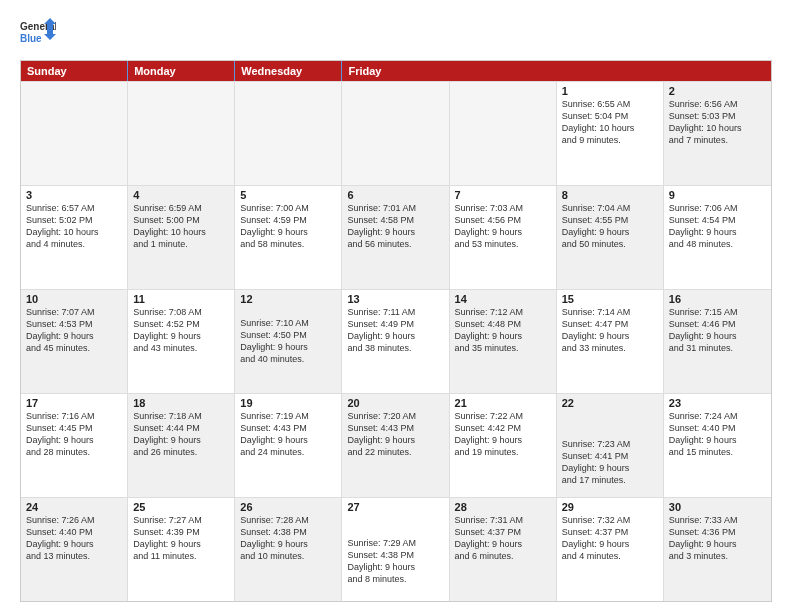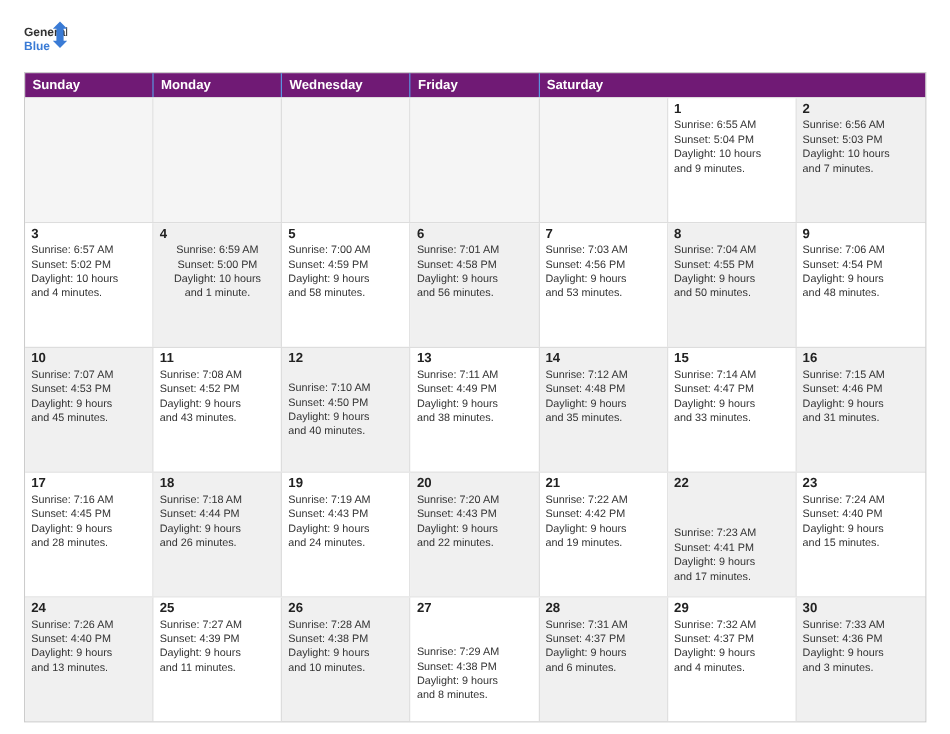--- a/index.html
+++ b/index.html
@@ -42,21 +42,21 @@
     }
     .calendar {
       flex: 1;
       display: flex;
       flex-direction: column;
       border: 1px solid #ccc;
     }
     .cal-header {
       display: grid;
       grid-template-columns: repeat(7, 1fr);
-      background: #701a75;
+      background: #b91c1c;
     }
     .cal-header-cell {
       color: #fff;
       font-size: 11px;
       font-weight: bold;
       padding: 4px 6px;
       text-align: left;
       border-right: 1px solid #5a95e0;
     }
     .cal-header-cell:last-child { border-right: none; }
@@ -112,21 +112,20 @@
       <div class="subtitle"></div>
     </div>
   </div>
 
   <div class="calendar">
     <div class="cal-header">
     <div class="cal-header-cell">Sunday</div>
         <div class="cal-header-cell">Monday</div>
         <div class="cal-header-cell">Wednesday</div>
         <div class="cal-header-cell">Friday</div>
-        <div class="cal-header-cell">Saturday</div>
       </div>
     <div class="cal-body">
     <div class="cal-row">
           <div class="cal-cell empty"></div>
           <div class="cal-cell empty"></div>
           <div class="cal-cell empty"></div>
           <div class="cal-cell empty"></div>
           <div class="cal-cell empty"></div>
           <div class="cal-cell">
             <span class="day-num">1</span>
@@ -146,21 +145,21 @@
         <div class="cal-row">
           <div class="cal-cell">
             <span class="day-num">3</span>
             <div class="day-info" style="white-space: pre-line;">Sunrise: 6:57 AM
 Sunset: 5:02 PM
 Daylight: 10 hours
 and 4 minutes.</div>
           </div>
           <div class="cal-cell shaded">
             <span class="day-num">4</span>
-            <div class="day-info" style="white-space: pre-line; text-align: center;">Sunrise: 6:59 AM
+            <div class="day-info" style="white-space: pre-line;">Sunrise: 6:59 AM
 Sunset: 5:00 PM
 Daylight: 10 hours
 and 1 minute.</div>
           </div>
           <div class="cal-cell">
             <span class="day-num">5</span>
             <div class="day-info" style="white-space: pre-line;">Sunrise: 7:00 AM
 Sunset: 4:59 PM
 Daylight: 9 hours
 and 58 minutes.</div>

